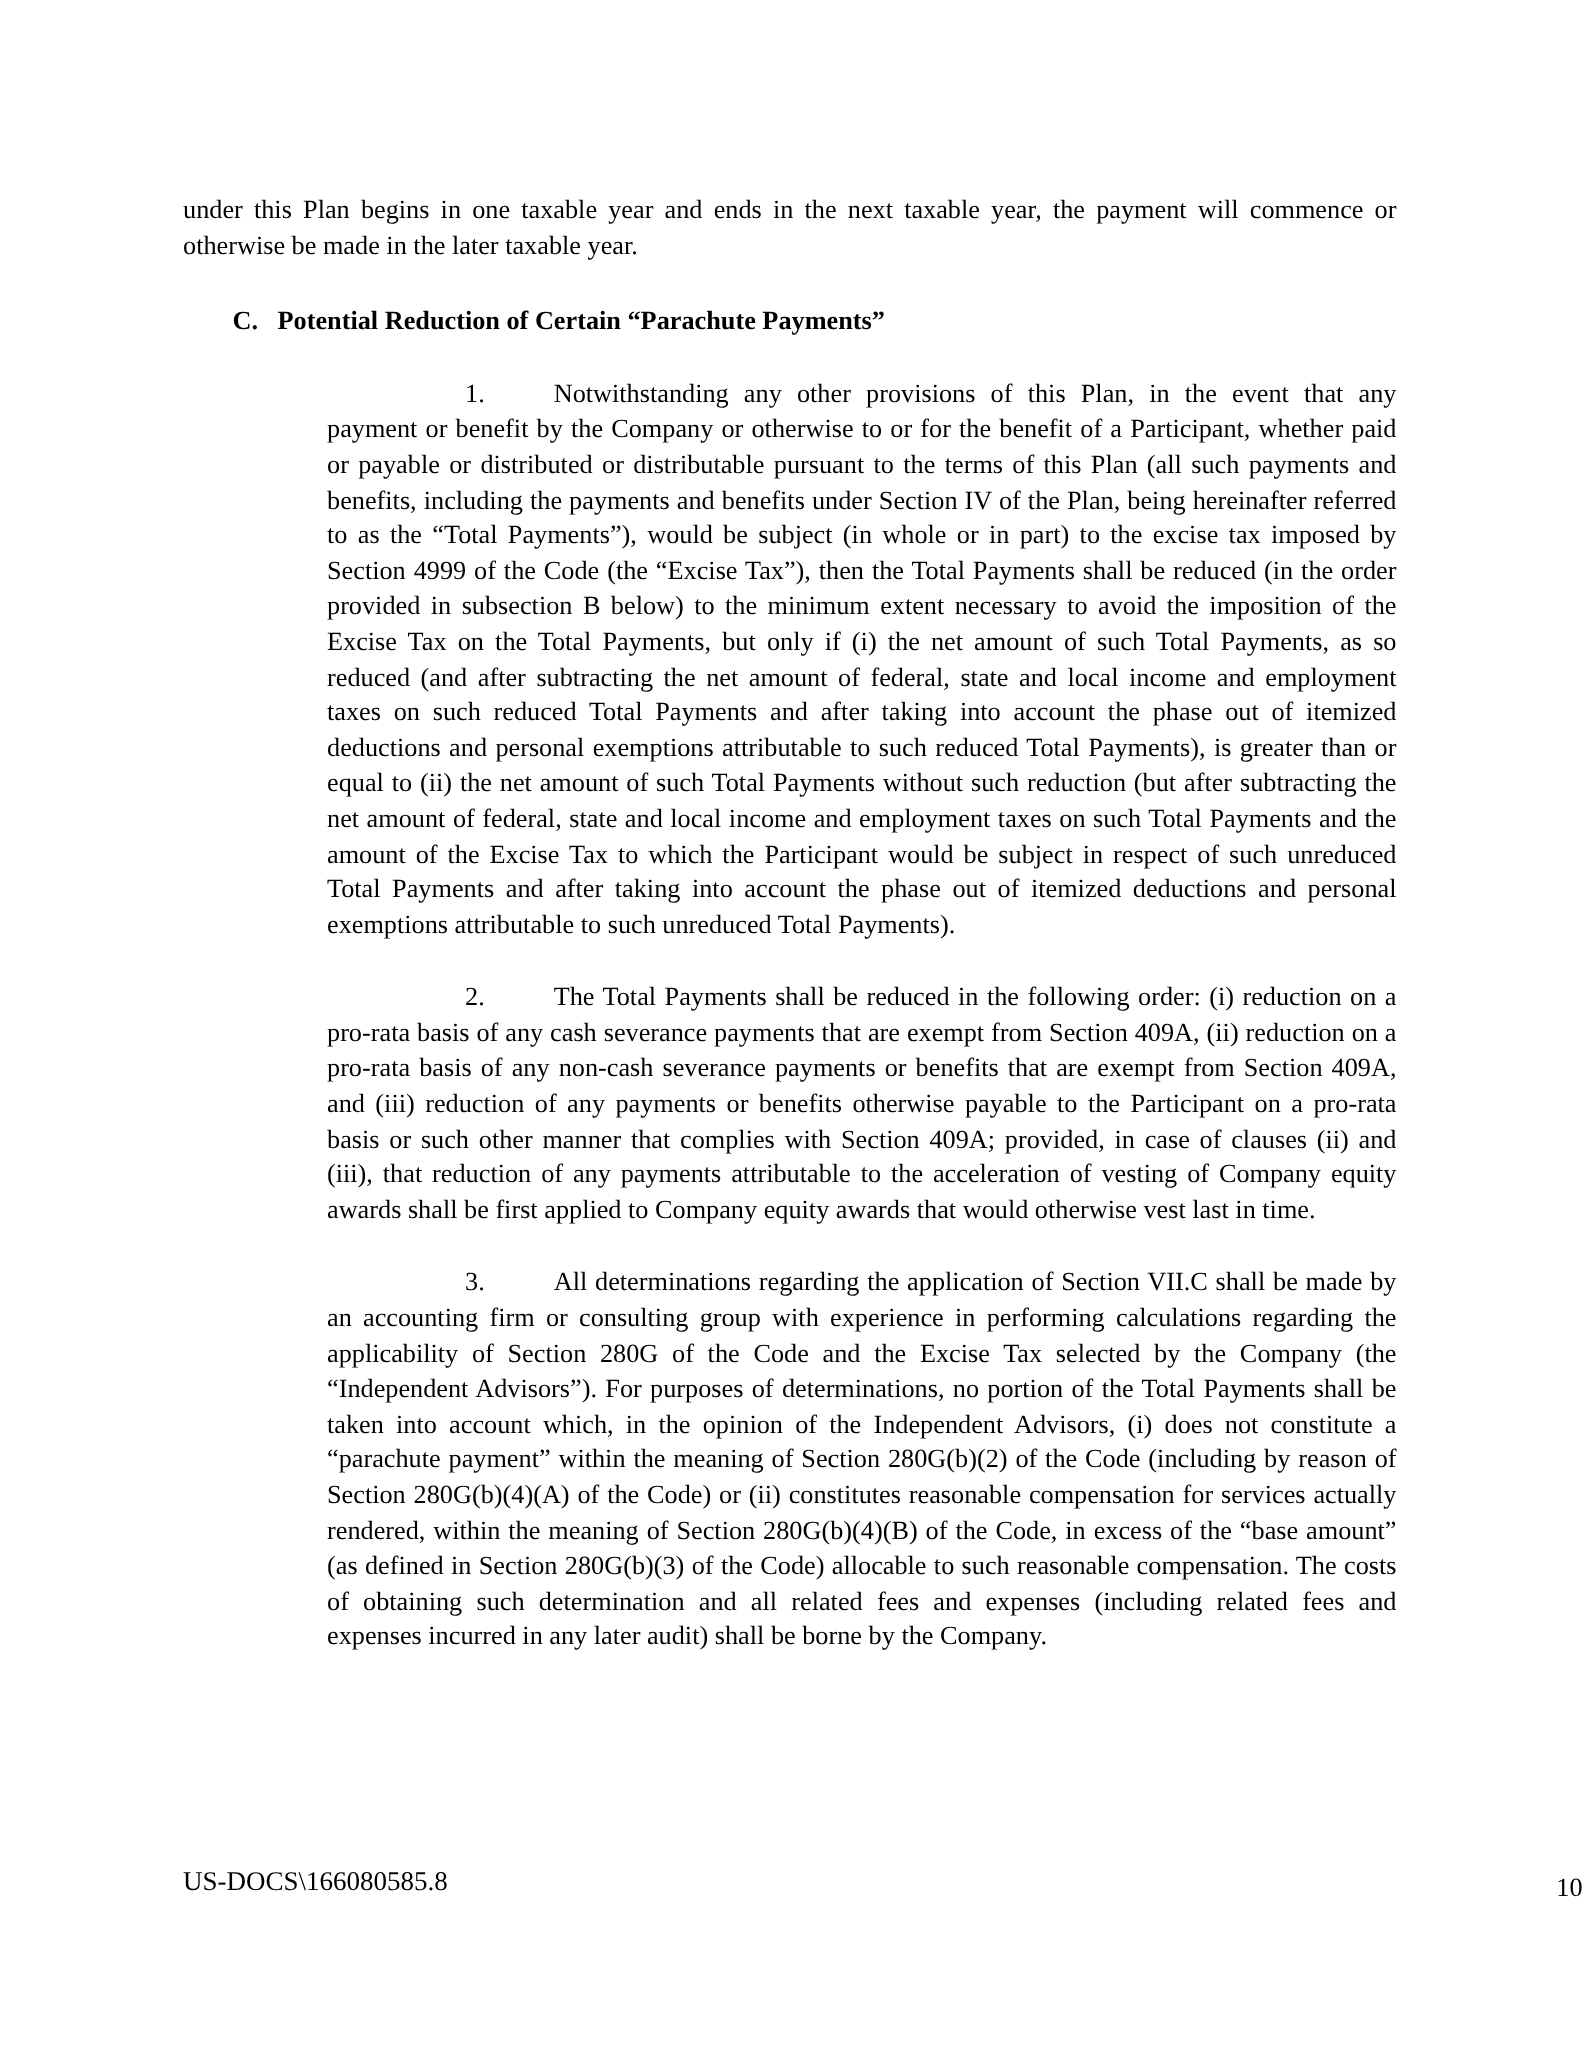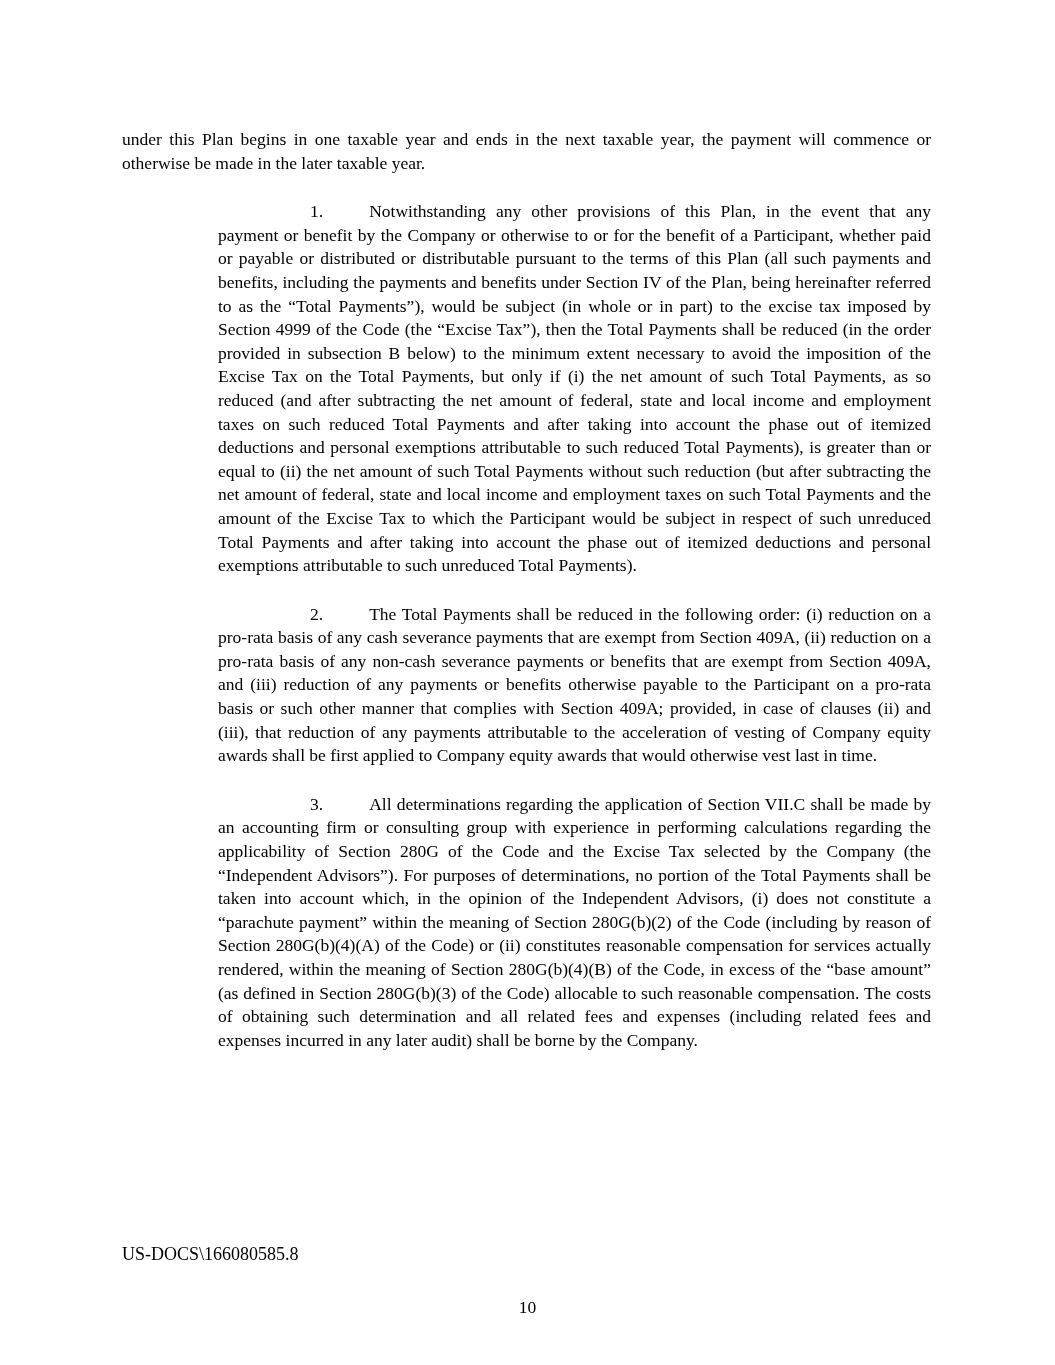--- a/index.html
+++ b/index.html
@@ -43,41 +43,44 @@
     text-indent: 92px; 
   }
   .num-gap {
     display: inline-block;
     width: 46px; 
   }
   .u {
   }
   .page-number {
     position: absolute;
-    top: 1296px;
+    top: 1247px;
     left: 0;
     width: 100%;
-    text-align: center;
+    text-align: right;
   }
   .footer {
     position: absolute;
     top: 1246px;
     left: 122px;
     font-size: 18px;
     line-height: 16px;
   }
 </style>
 </head>
 <body>
 
 <div class="page">
   <div class="content">
 
     <p class="intro">under this Plan begins in one taxable year and ends in the next taxable year, the payment will commence or otherwise be made in the later taxable year.</p>
 
+    <div class="heading">
+      <span class="hlabel">C.</span><span>Potential Reduction of Certain “Parachute Payments”</span>
+    </div>
 
     <div class="paras">
   <p><span>1.</span><span class="num-gap"></span><span><span>Notwithstanding any other provisions of this Plan, in the event that any payment or benefit by the Company or otherwise to or for the benefit of a Participant, whether paid or payable or distributed or distributable pursuant to the terms of this Plan (all such payments and benefits, including the payments and benefits under Section IV of the Plan, being hereinafter referred to as the “</span><span class="u">Total Payments</span><span>”), would be subject (in whole or in part) to the excise tax imposed by Section 4999 of the Code (the “</span><span class="u">Excise Tax</span><span>”), then the Total Payments shall be reduced (in the order provided in subsection B below) to the minimum extent necessary to avoid the imposition of the Excise Tax on the Total Payments, but only if (i) the net amount of such Total Payments, as so reduced (and after subtracting the net amount of federal, state and local income and employment taxes on such reduced Total Payments and after taking into account the phase out of itemized deductions and personal exemptions attributable to such reduced Total Payments), is greater than or equal to (ii) the net amount of such Total Payments without such reduction (but after subtracting the net amount of federal, state and local income and employment taxes on such Total Payments and the amount of the Excise Tax to which the Participant would be subject in respect of such unreduced Total Payments and after taking into account the phase out of itemized deductions and personal exemptions attributable to such unreduced Total Payments).</span></span></p>
 
   <p><span>2.</span><span class="num-gap"></span><span><span>The Total Payments shall be reduced in the following order:  (i) reduction on a pro-rata basis of any cash severance payments that are exempt from Section 409A, (ii) reduction on a pro-rata basis of any non-cash severance payments or benefits that are exempt from Section 409A, and (iii) reduction of any payments or benefits otherwise payable to the Participant on a pro-rata basis or such other manner that complies with Section 409A; provided, in case of clauses (ii) and (iii), that reduction of any payments attributable to the acceleration of vesting of Company equity awards shall be first applied to Company equity awards that would otherwise vest last in time.</span></span></p>
 
   <p><span>3.</span><span class="num-gap"></span><span><span>All determinations regarding the application of Section VII.C shall be made by an accounting firm or consulting group with experience in performing calculations regarding the applicability of Section 280G of the Code and the Excise Tax selected by the Company (the “</span><span class="u">Independent Advisors</span><span>”).  For purposes of determinations, no portion of the Total Payments shall be taken into account which, in the opinion of the Independent Advisors, (i) does not constitute a “parachute payment” within the meaning of Section 280G(b)(2) of the Code (including by reason of Section 280G(b)(4)(A) of the Code) or (ii) constitutes reasonable compensation for services actually rendered, within the meaning of Section 280G(b)(4)(B) of the Code, in excess of the “base amount” (as defined in Section 280G(b)(3) of the Code) allocable to such reasonable compensation.  The costs of obtaining such determination and all related fees and expenses (including related fees and expenses incurred in any later audit) shall be borne by the Company.</span></span></p>
 </div>
 
   </div>

